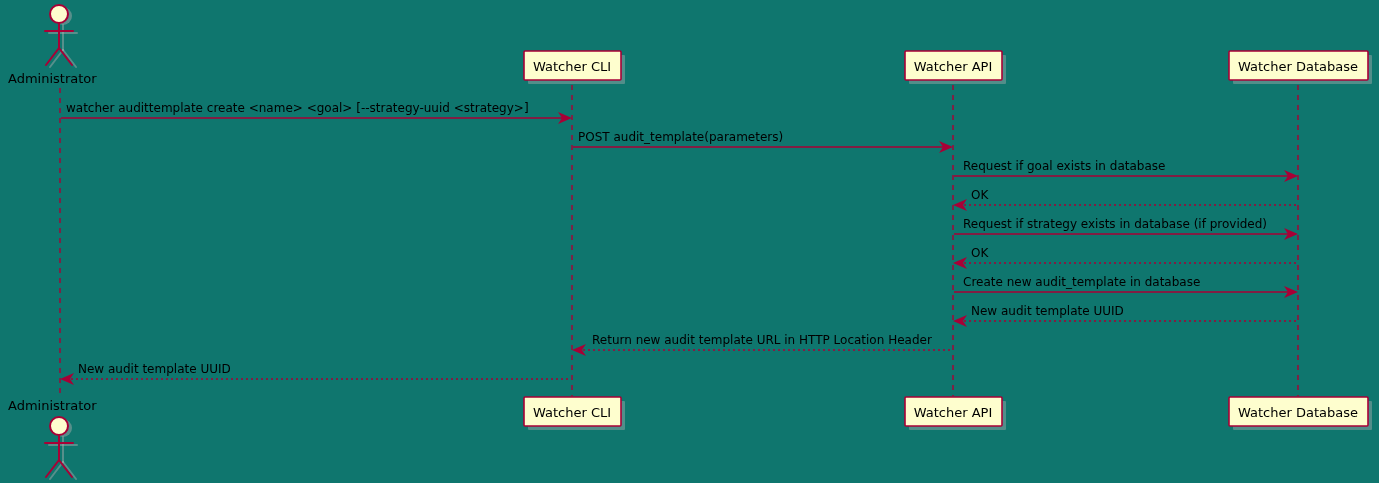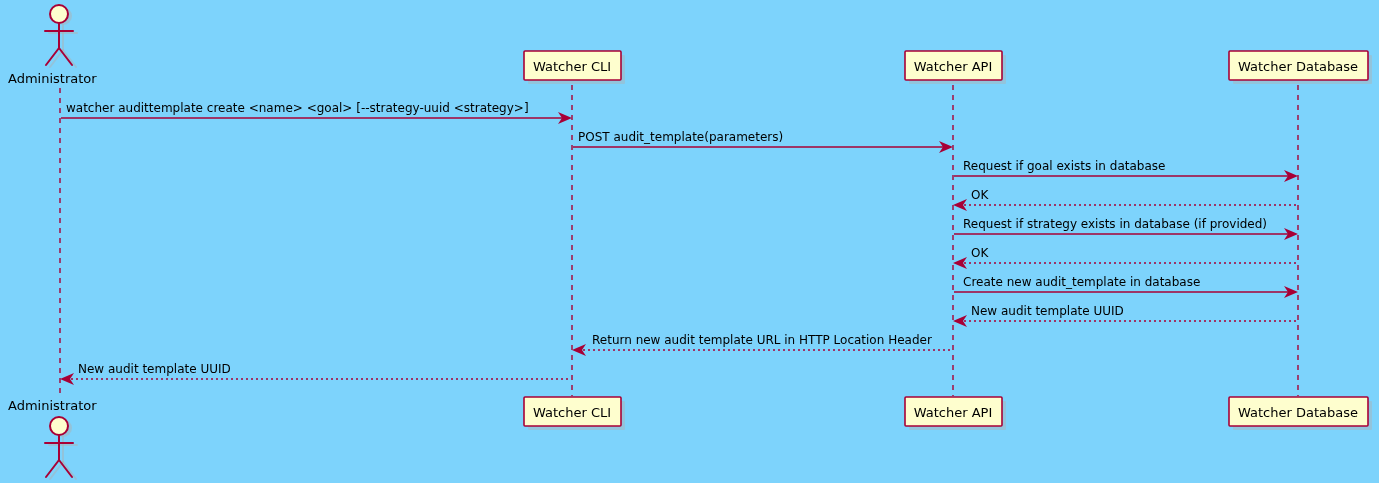--- a/index.html
+++ b/index.html
@@ -8,21 +8,21 @@
     background: #FFFFFF;
   }
   body {
     font-family: "DejaVu Sans", sans-serif;
   }
   #diagram-root {
     position: relative;
     width: 1379px;
     height: 483px;
     overflow: hidden;
-    background: #7dd3fc;
+    background: #0f766e;
   }
   svg#seq-svg {
     position: absolute;
     top: 0;
     left: 0;
     width: 1379px;
     height: 483px;
     display: block;
   }
   .participant-label,

